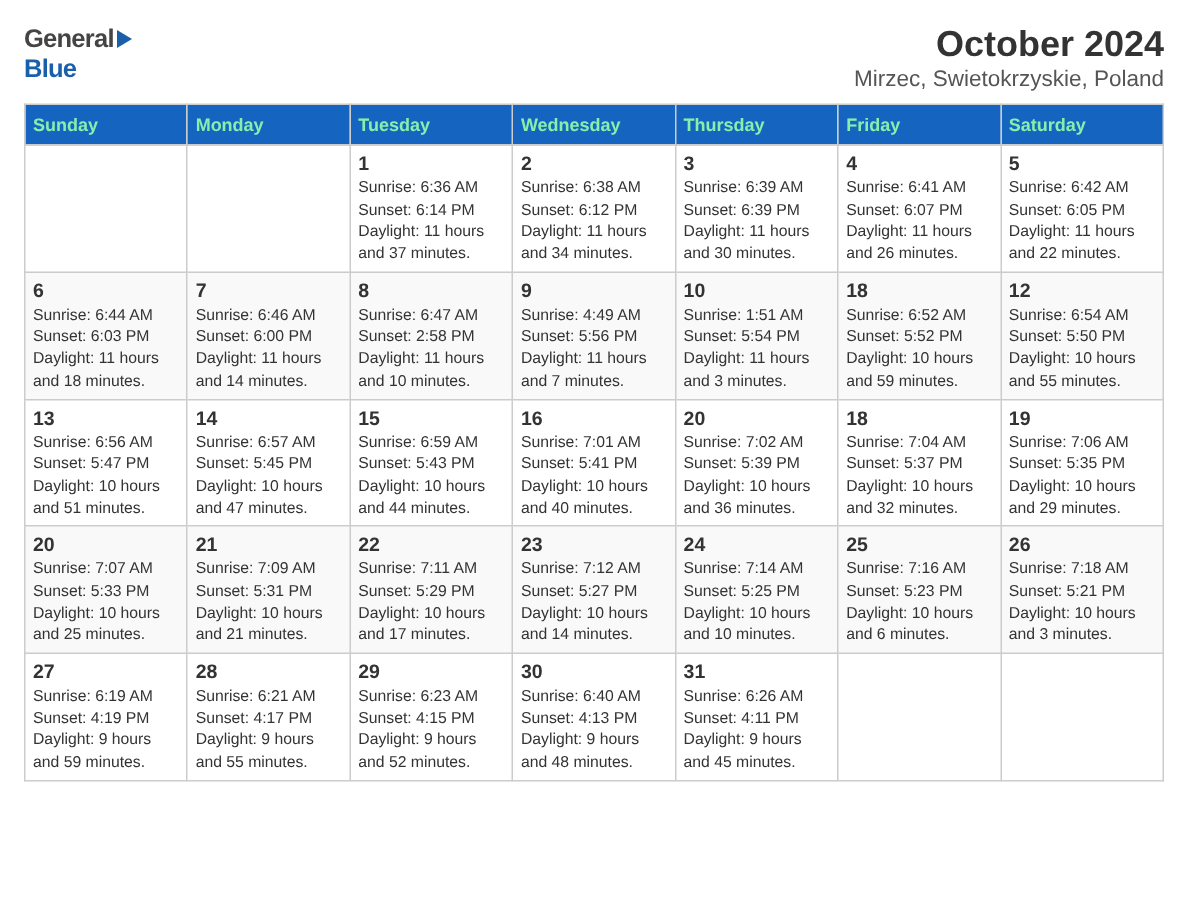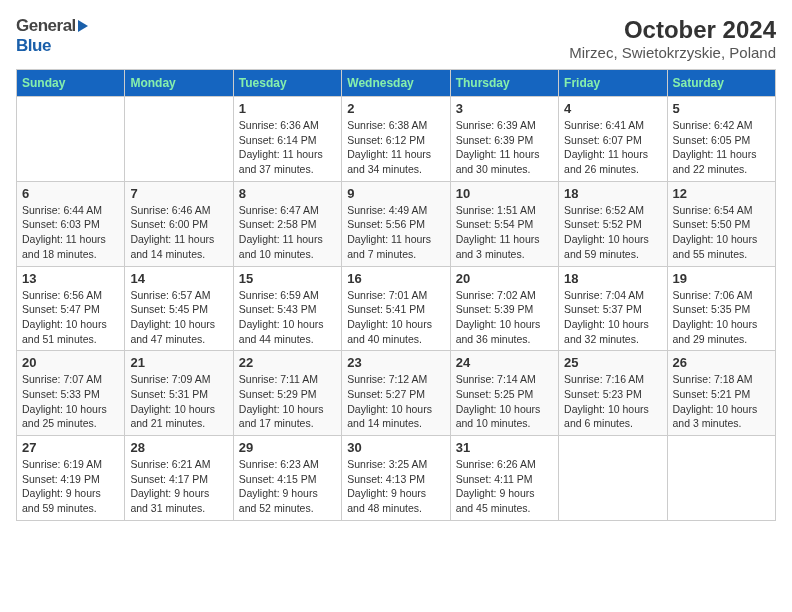--- a/index.html
+++ b/index.html
@@ -355,35 +355,35 @@
             <div>Sunrise: 6:19 AM</div>
             <div>Sunset: 4:19 PM</div>
             <div>Daylight: 9 hours and 59 minutes.</div>
           </div>
         </td>
         <td>
           <span class="day-number">28</span>
           <div class="day-info">
             <div>Sunrise: 6:21 AM</div>
             <div>Sunset: 4:17 PM</div>
-            <div>Daylight: 9 hours and 31 minutes.</div>
+            <div>Daylight: 9 hours and 55 minutes.</div>
           </div>
         </td>
         <td>
           <span class="day-number">29</span>
           <div class="day-info">
             <div>Sunrise: 6:23 AM</div>
             <div>Sunset: 4:15 PM</div>
             <div>Daylight: 9 hours and 52 minutes.</div>
           </div>
         </td>
         <td>
           <span class="day-number">30</span>
           <div class="day-info">
-            <div>Sunrise: 3:25 AM</div>
+            <div>Sunrise: 6:40 AM</div>
             <div>Sunset: 4:13 PM</div>
             <div>Daylight: 9 hours and 48 minutes.</div>
           </div>
         </td>
         <td>
           <span class="day-number">31</span>
           <div class="day-info">
             <div>Sunrise: 6:26 AM</div>
             <div>Sunset: 4:11 PM</div>
             <div>Daylight: 9 hours and 45 minutes.</div>

